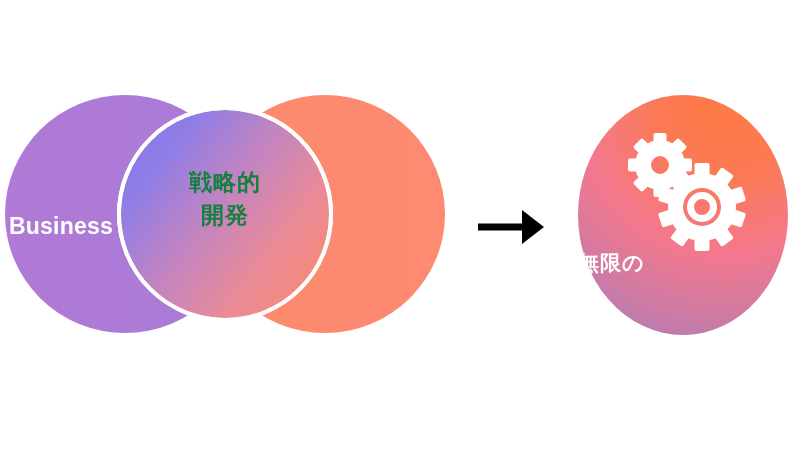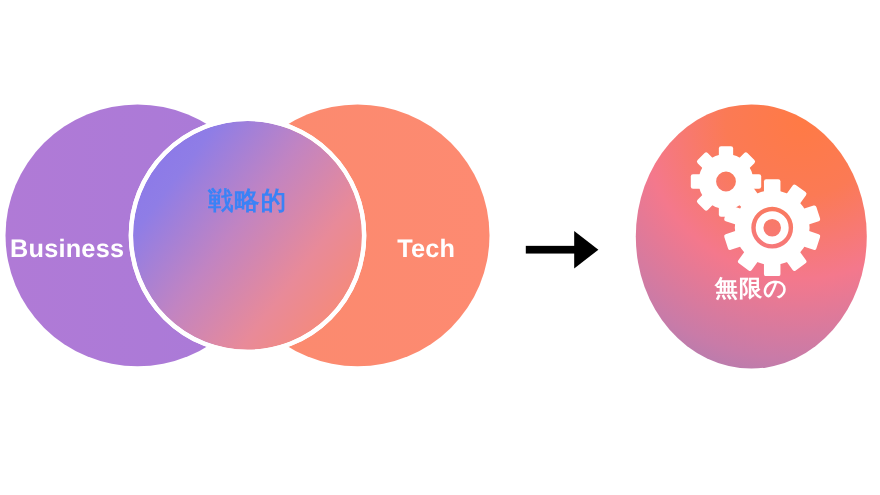--- a/index.html
+++ b/index.html
@@ -60,21 +60,21 @@
     top: 215px;
     width: 105px;
   }
 
   #intersection-text {
     position: absolute;
     left: 130px;
     top: 166px;
     width: 190px;
     text-align: center;
-    color: #3b82f6;
+    color: #15803d;
     font-weight: bold;
     font-size: 23px;
     line-height: 1.42;
     letter-spacing: 1px;
     user-select: none;
   }
   #intersection-text .ln { display: block; }
 
   
   #arrow-group {
@@ -119,21 +119,21 @@
     width: 128px;
     height: 128px;
   }
   #gears svg { display: block; }
 
   #result-text {
     position: absolute;
     left: 0px;
     top: 152px;
     width: 210px;
-    text-align: center;
+    text-align: left;
     color: #ffffff;
     font-weight: bold;
     font-size: 21px;
     line-height: 1.5;
     letter-spacing: 1px;
     user-select: none;
   }
   #result-text .ln { display: block; }
 </style>
 </head>
@@ -180,24 +180,24 @@
       </g>
 
       <circle cx="225" cy="214" r="106" fill="none" stroke="#ffffff" stroke-width="4"></circle>
 
       <circle cx="225" cy="214" r="104" fill="url(#gradOverlap)"></circle>
       <circle cx="225" cy="214" r="106" fill="none" stroke="#ffffff" stroke-width="4"></circle>
     </svg>
 
     <div class="venn-label" id="label-business">Business</div>
 
-    <div class="venn-label" id="label-tech">Tech</div>
 
     <div id="intersection-text">
       <span class="ln">戦略的</span>
+      <span class="ln">開発</span>
     </div>
   </div>
 
   <div id="arrow-group">
     <svg width="90" height="56" viewBox="0 0 90 56">
       <rect x="8" y="23.5" width="48" height="7" fill="#000000"></rect>
       <polygon points="52,10 74,27 52,44" fill="#000000"></polygon>
     </svg>
   </div>
 

